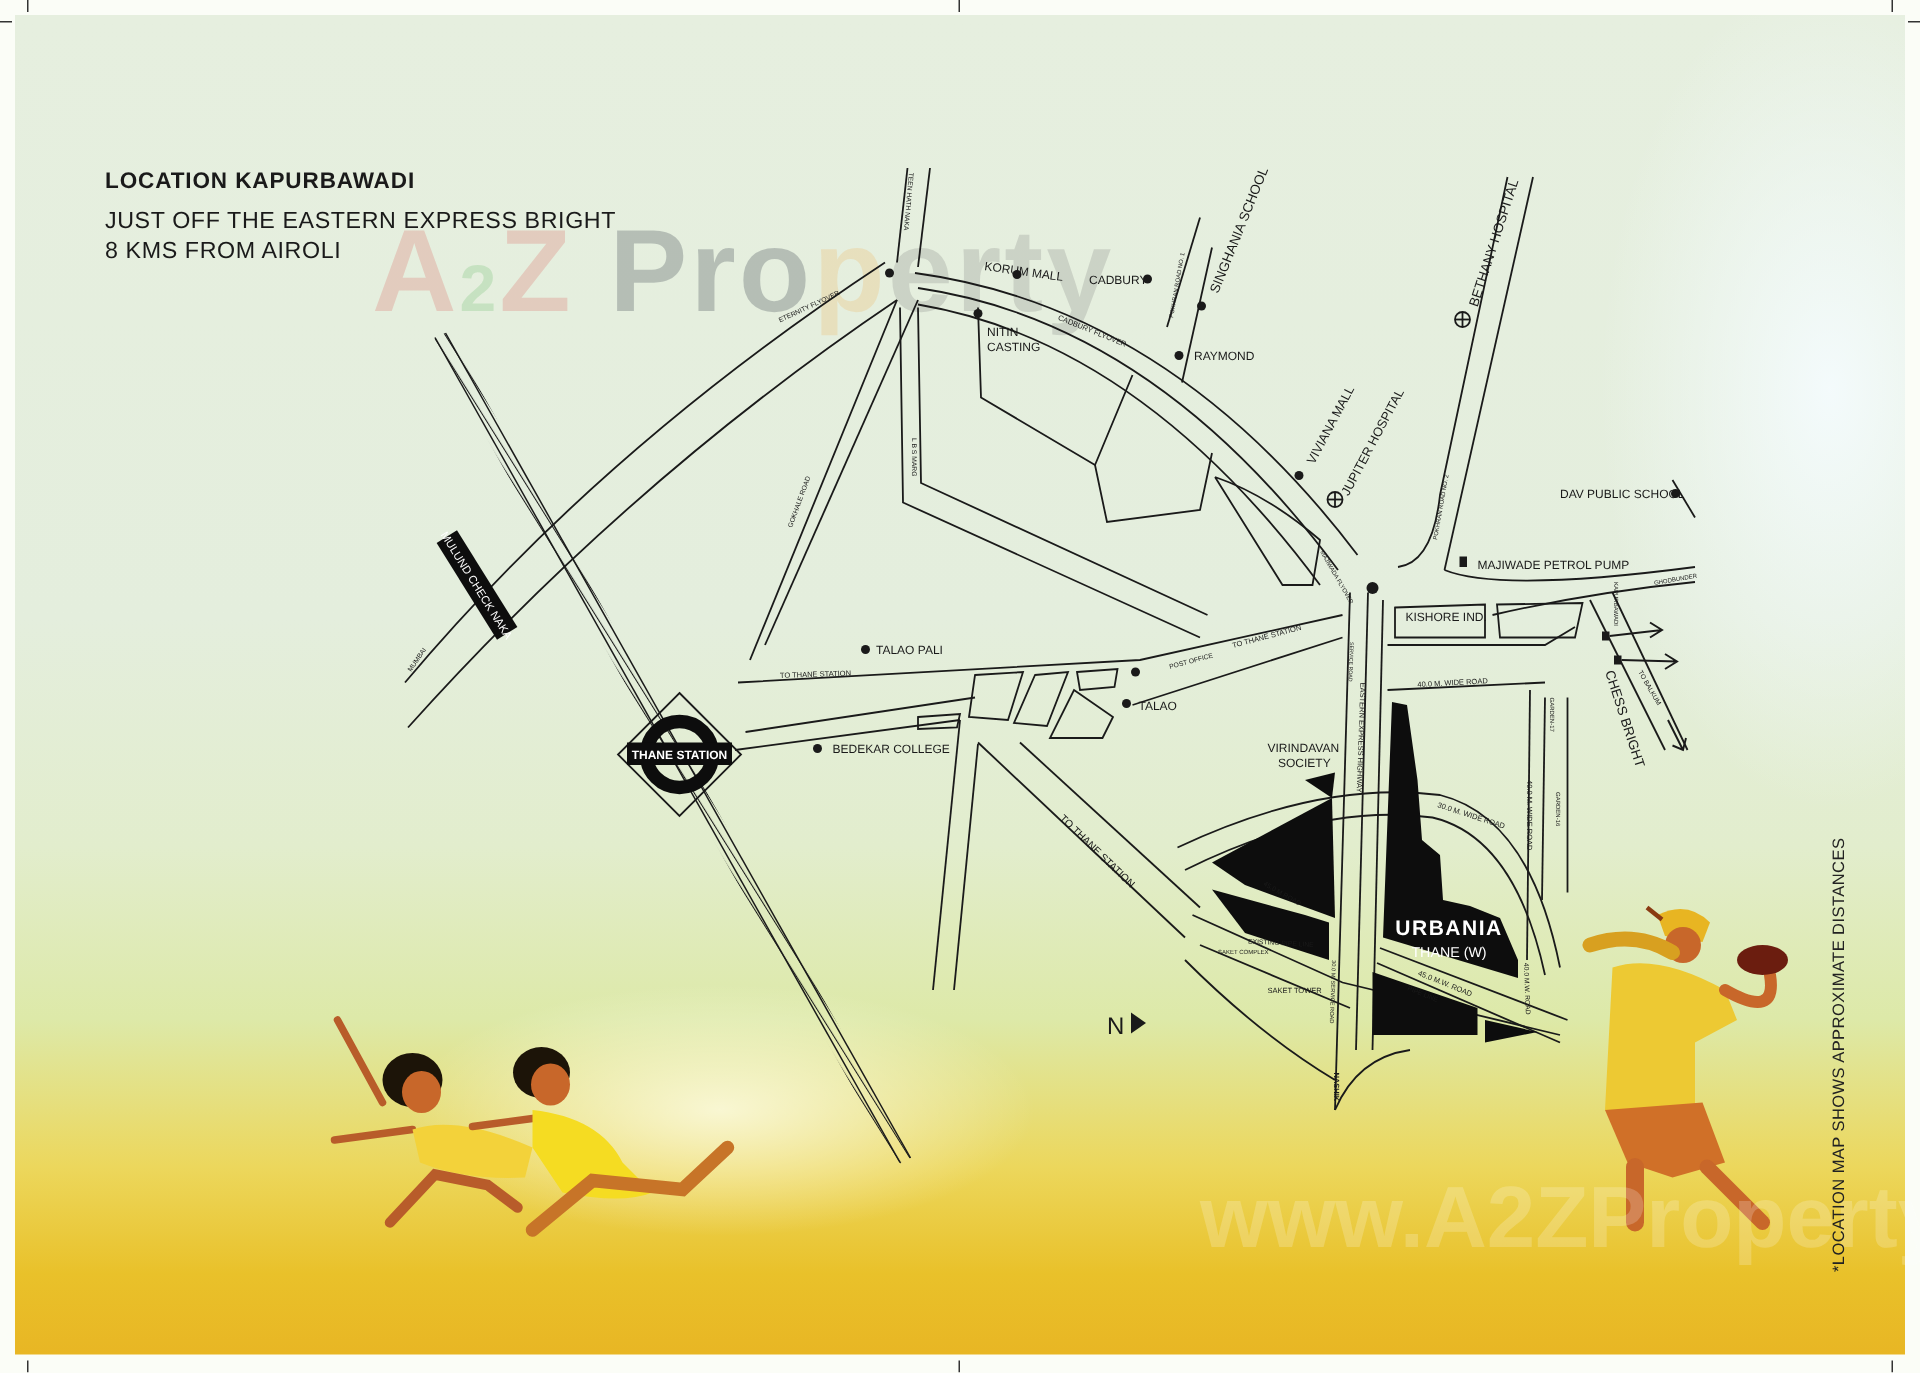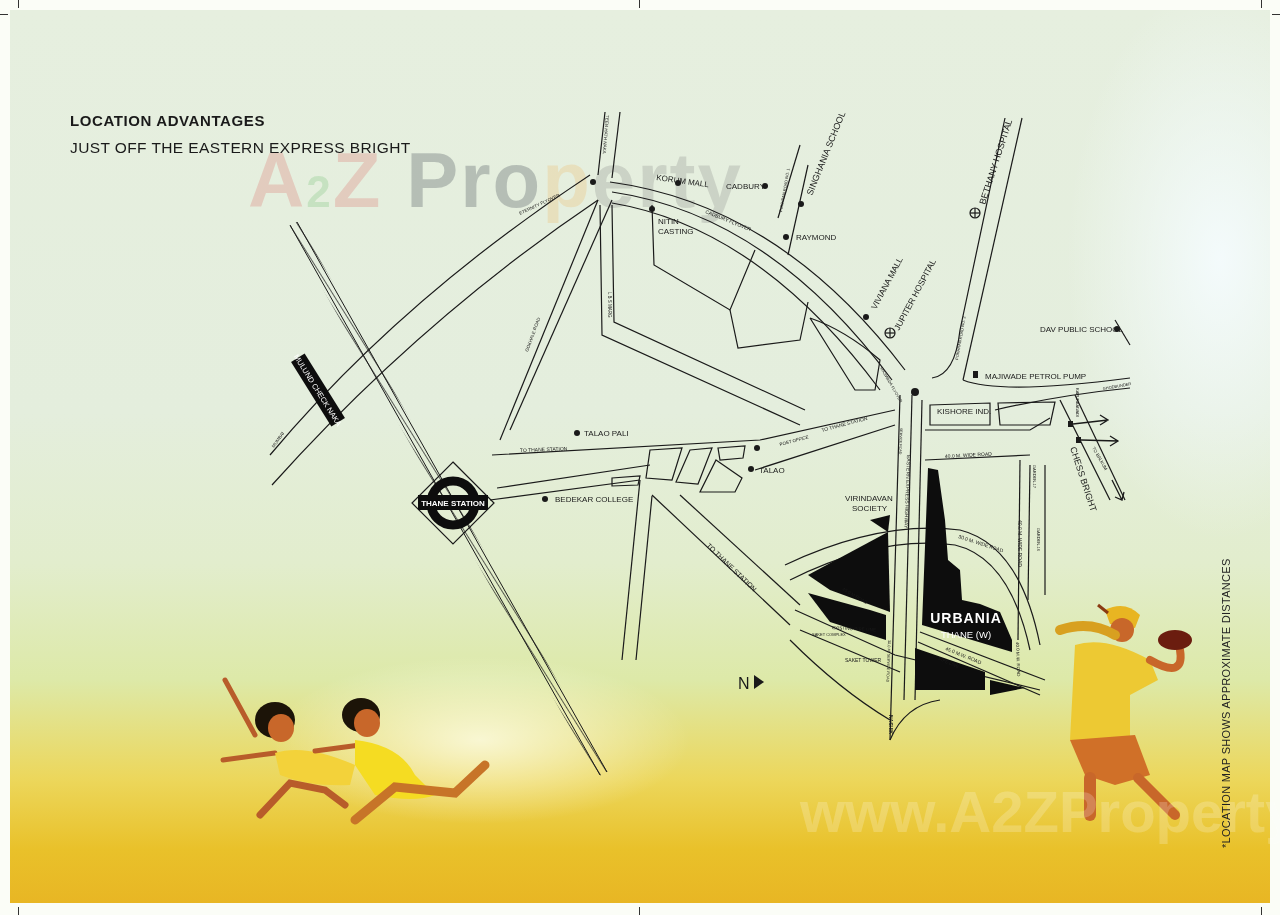--- a/index.html
+++ b/index.html
@@ -33,22 +33,23 @@
 
 <div class="page">
   <div class="haze"></div>
 </div>
 
 <div class="wm1">
   <span style="color:#d9534f">A</span><span style="color:#5cb85c;font-size:44px">2</span><span style="color:#d9534f">Z </span><span style="color:#0f172a">Pro</span><span style="color:#f0ad4e">p</span><span style="color:#737373">erty</span>
 </div>
 
 <div class="adv">
-  <h1>LOCATION ADVANTAGES</h1>
+  <h1>LOCATION KAPURBAWADI</h1>
   <div>JUST OFF THE EASTERN EXPRESS BRIGHT</div>
+  <div>8 KMS FROM AIROLI</div>
 </div>
 
 <svg class="map" width="1280" height="915" viewBox="0 0 1280 915">
   <defs>
     <pattern id="ties" patternUnits="userSpaceOnUse" width="7" height="7" patternTransform="rotate(-32)">
       <line x1="0" y1="0" x2="0" y2="7" stroke="#1a1a1a" stroke-width="1.4"></line>
     </pattern>
   </defs>
   <g fill="none" stroke="#1a1a1a" stroke-width="1.2">
 

